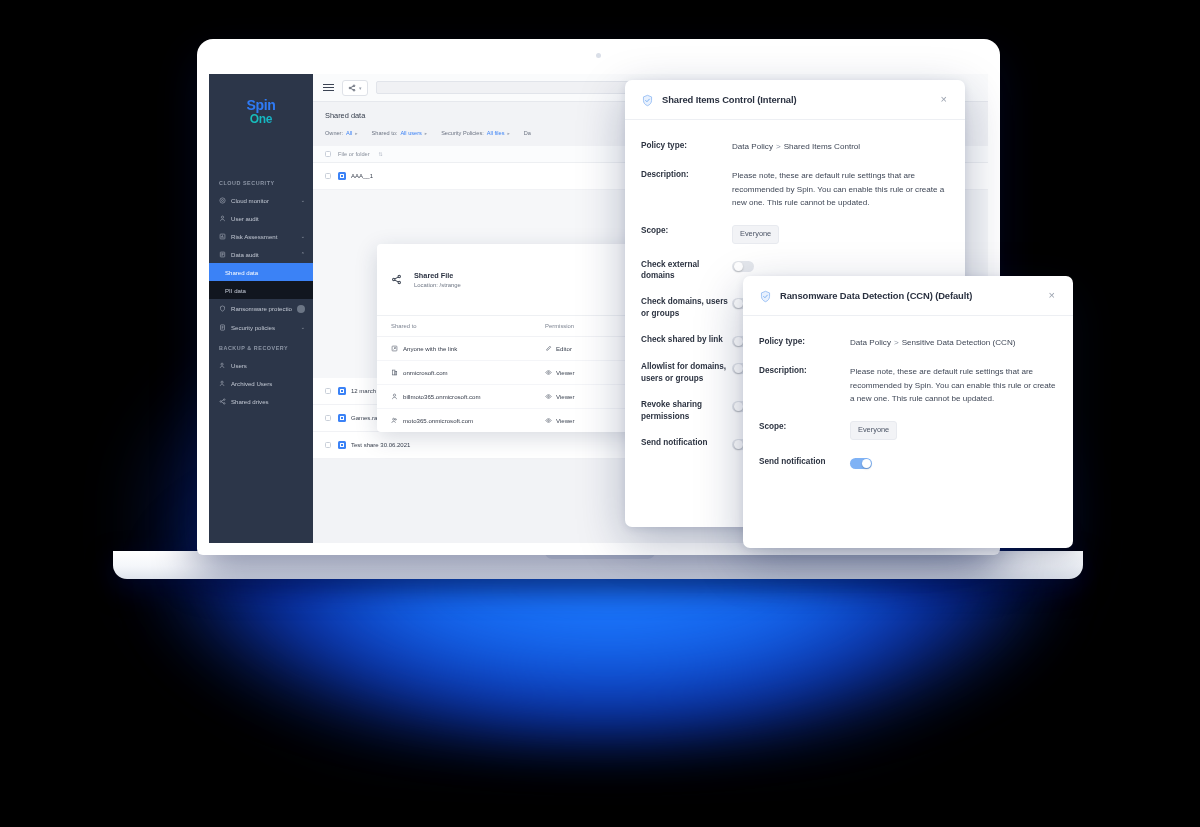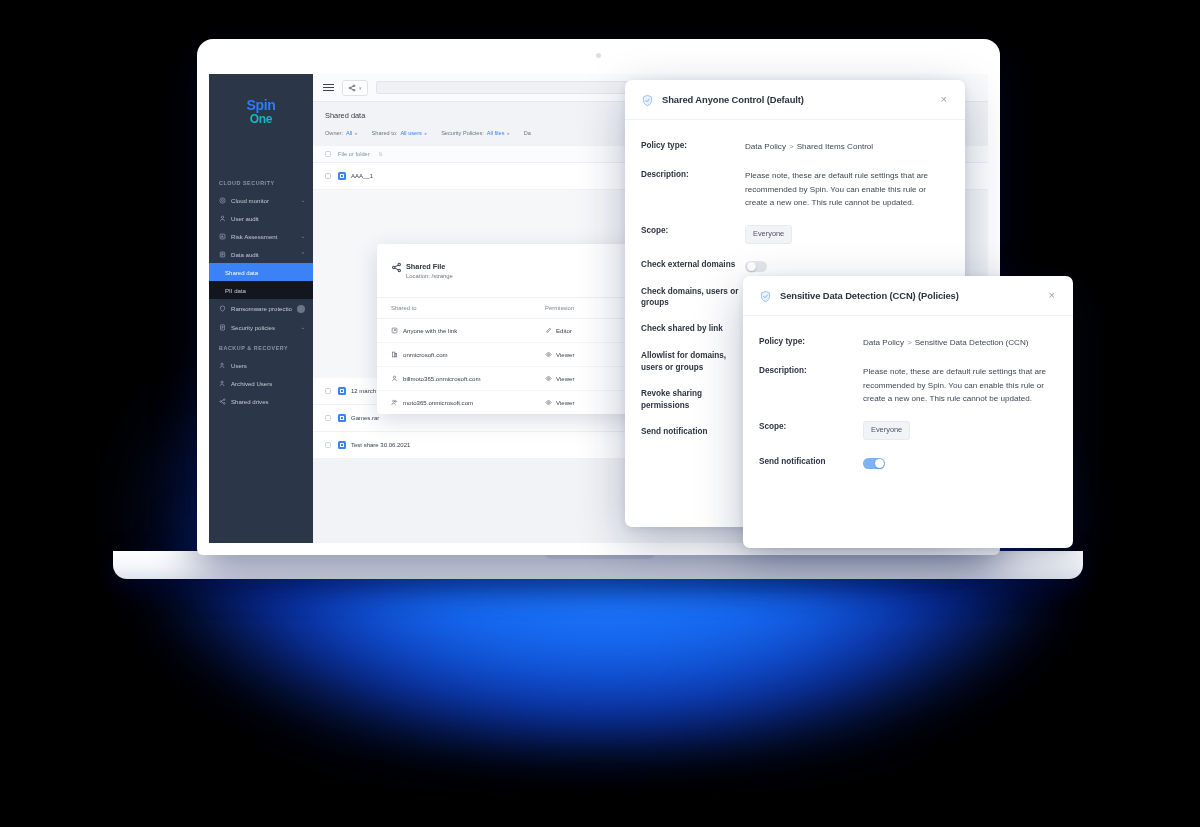--- a/index.html
+++ b/index.html
@@ -140,21 +140,21 @@
   }
   .owner-pill svg { width:5.5px;height:5.5px;stroke:#8b93a1;fill:none;stroke-width:1.6; }
   .sort-ic { font-size:5px; color:#b6bcc8; margin-left:4px; }
 
   
   #shared-card {
     position:absolute; left: 168px; top: 170px; width: 268px;
     background:#fff; border-radius: 4px; box-shadow: 0 6px 22px rgba(25,40,80,.17);
     overflow:hidden;
   }
-  .sc-head { display:flex; gap:4px; padding: 18px 14px; border-bottom:1px solid #eef0f3; }
+  .sc-head { display:flex; align-items:center; gap:12px; padding: 27px 14px; border-bottom:1px solid #eef0f3; }
   .sc-head svg { width:11px; height:11px; stroke:#3a4250; fill:none; stroke-width:1.5; }
   .sc-title { font-size:7.3px; font-weight:700; color:#2b3242; }
   .sc-loc { font-size:5.9px; color:#6e7684; margin-top:2px; }
   .sc-cols { display:flex; padding: 7px 14px; font-size:5.9px; color:#7c8391; border-bottom:1px solid #f1f2f5; }
   .sc-row { display:flex; align-items:center; padding: 8px 14px; font-size:6.1px; color:#343b49; border-bottom:1px solid #f4f5f8; }
   .sc-row:last-child { border-bottom:none; }
   .sc-to { flex:1; display:flex; align-items:center; gap:5px; }
   .sc-to svg { width:7px; height:7px; stroke:#5f6774; fill:none; stroke-width:1.5; }
   .sc-perm { width: 86px; display:flex; align-items:center; gap:4px; color:#3c4插; color:#3c4452; }
   .sc-perm svg { width:7px;height:7px;stroke:#5f6774;fill:none;stroke-width:1.5; }
@@ -172,21 +172,21 @@
     display:flex; align-items:center; gap:8px;
     padding: 13px 16px; border-bottom:1px solid #edeff3;
   }
   .m-head .shield { width:13px; height:13px; flex-shrink:0; }
   .m-head .shield svg { width:13px; height:13px; }
   .m-title { flex:1; font-size:9.4px; font-weight:700; color:#2a3140; letter-spacing:-.1px; }
   .m-close { font-size:11px; color:#9aa1ae; line-height:1; padding:1px 2px; }
 
   .m-body { padding: 14px 16px 10px 16px; }
   .m-row { display:flex; align-items:flex-start; padding: 6px 0 10px 0; }
-  .m-label { width: 104px; flex-shrink:0; font-size:8.2px; font-weight:700; color:#2c3341; line-height:1.45; }
+  .m-label { width: 91px; flex-shrink:0; font-size:8.2px; font-weight:700; color:#2c3341; line-height:1.45; }
   .m-value { flex:1; font-size:8.1px; color:#3f4756; line-height:1.65; }
   .chip {
     display:inline-block; background:#f2f3f6; border:1px solid #e8eaef;
     border-radius:3px; padding: 2px 7px; font-size:7.4px; color:#4a5364;
   }
   .bc-sep { color:#8b93a1; padding: 0 3px; }
 
   .toggle { width: 22px; height: 11px; border-radius: 6px; position:relative; flex-shrink:0; margin-top:2px; }
   .toggle.off { background:#e4e7ec; }
   .toggle.on  { background:#7fb2f5; }
@@ -559,21 +559,21 @@
 </div>
 
 <div class="modal" id="modal-shared">
   <div class="m-head">
     <span class="shield">
       <svg viewBox="0 0 16 16">
           <path d="M8 1.6l5 2v4.2c0 3.3-2.2 5.6-5 6.6-2.8-1-5-3.3-5-6.6V3.6z" fill="#e8f1fe" stroke="#8fb9f3" stroke-width="1"></path>
           <path d="M5.7 7.9l1.6 1.6 3-3.2" fill="none" stroke="#6ea8f0" stroke-width="1.1" stroke-linecap="round"></path>
         </svg>
     </span>
-    <span class="m-title">Shared Anyone Control (Default)</span>
+    <span class="m-title">Shared Items Control (Internal)</span>
     <span class="m-close">×</span>
   </div>
 
   <div class="m-body">
     <div class="m-row">
       <span class="m-label">Policy type:</span>
       <span class="m-value">
         <span>Data Policy</span><span class="bc-sep">&gt;</span><span>Shared Items Control</span>
       </span>
     </div>
@@ -631,21 +631,21 @@
 </div>
 
 <div class="modal" id="modal-ccn">
   <div class="m-head">
     <span class="shield">
       <svg viewBox="0 0 16 16">
           <path d="M8 1.6l5 2v4.2c0 3.3-2.2 5.6-5 6.6-2.8-1-5-3.3-5-6.6V3.6z" fill="#e8f1fe" stroke="#8fb9f3" stroke-width="1"></path>
           <path d="M5.7 7.9l1.6 1.6 3-3.2" fill="none" stroke="#6ea8f0" stroke-width="1.1" stroke-linecap="round"></path>
         </svg>
     </span>
-    <span class="m-title">Sensitive Data Detection (CCN) (Policies)</span>
+    <span class="m-title">Ransomware Data Detection (CCN) (Default)</span>
     <span class="m-close">×</span>
   </div>
 
   <div class="m-body">
     <div class="m-row">
       <span class="m-label">Policy type:</span>
       <span class="m-value">
         <span>Data Policy</span><span class="bc-sep">&gt;</span><span>Sensitive Data Detection (CCN)</span>
       </span>
     </div>

